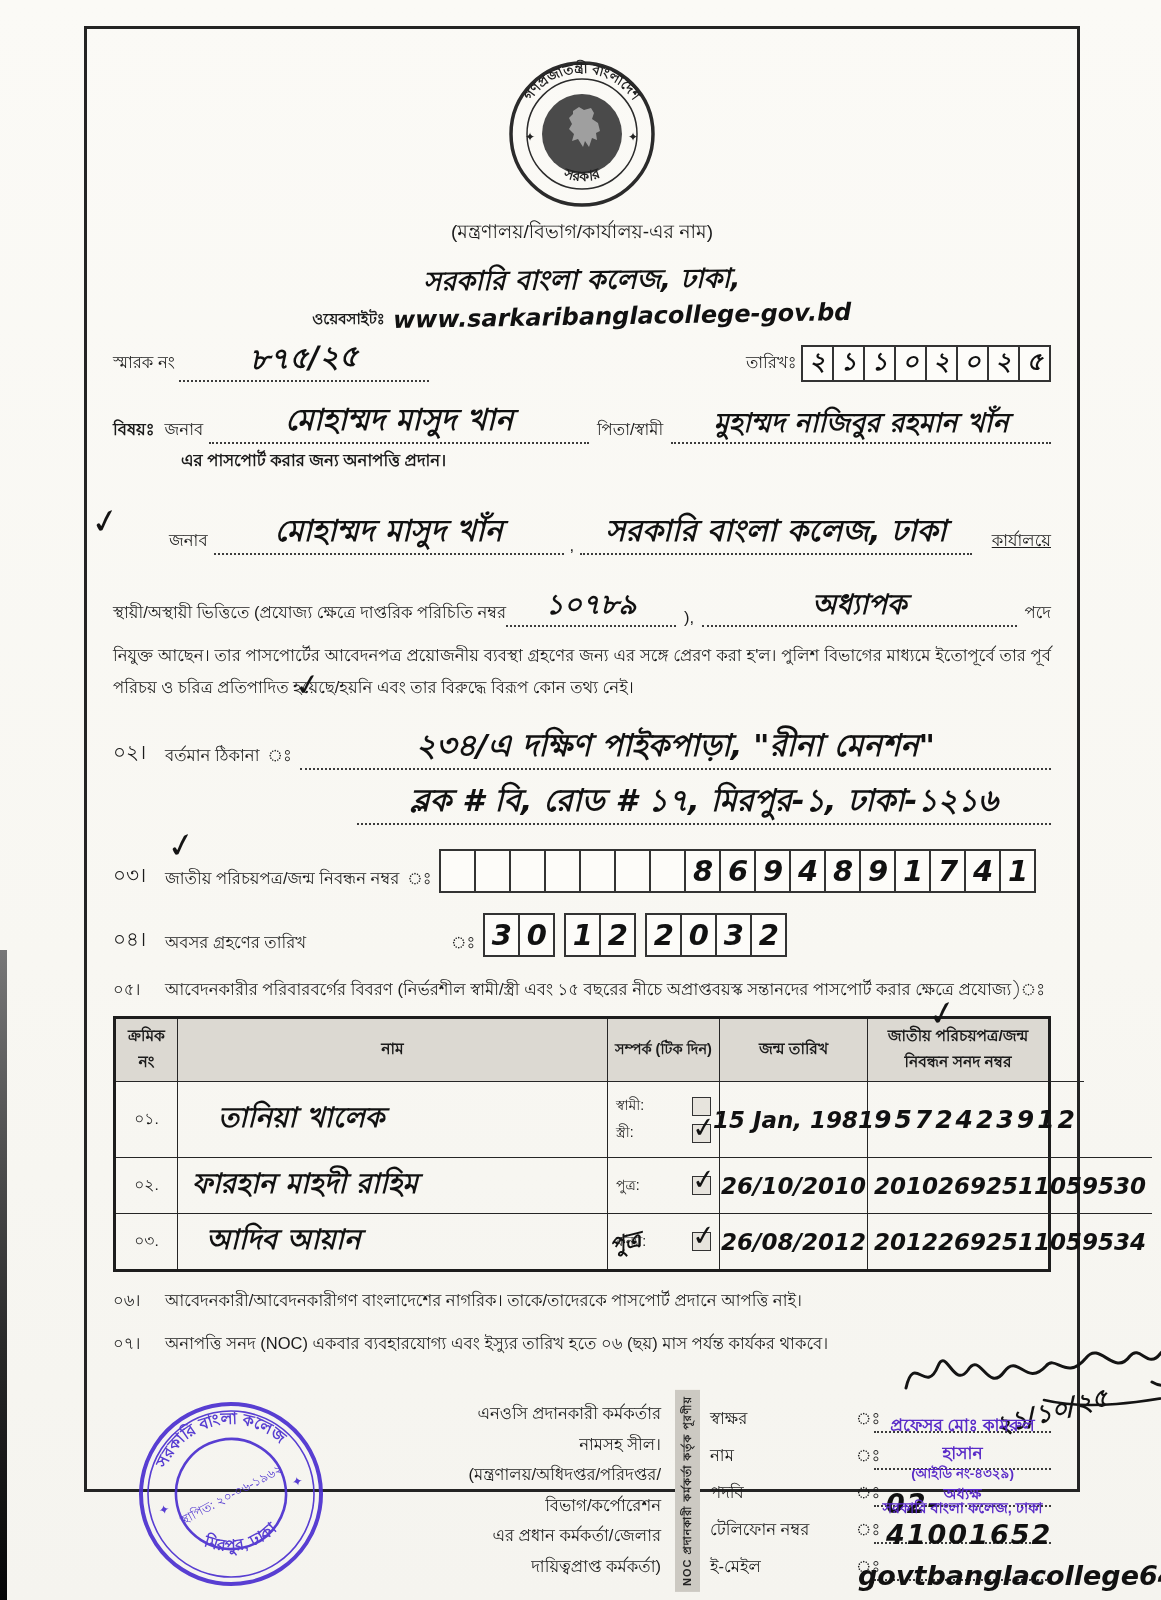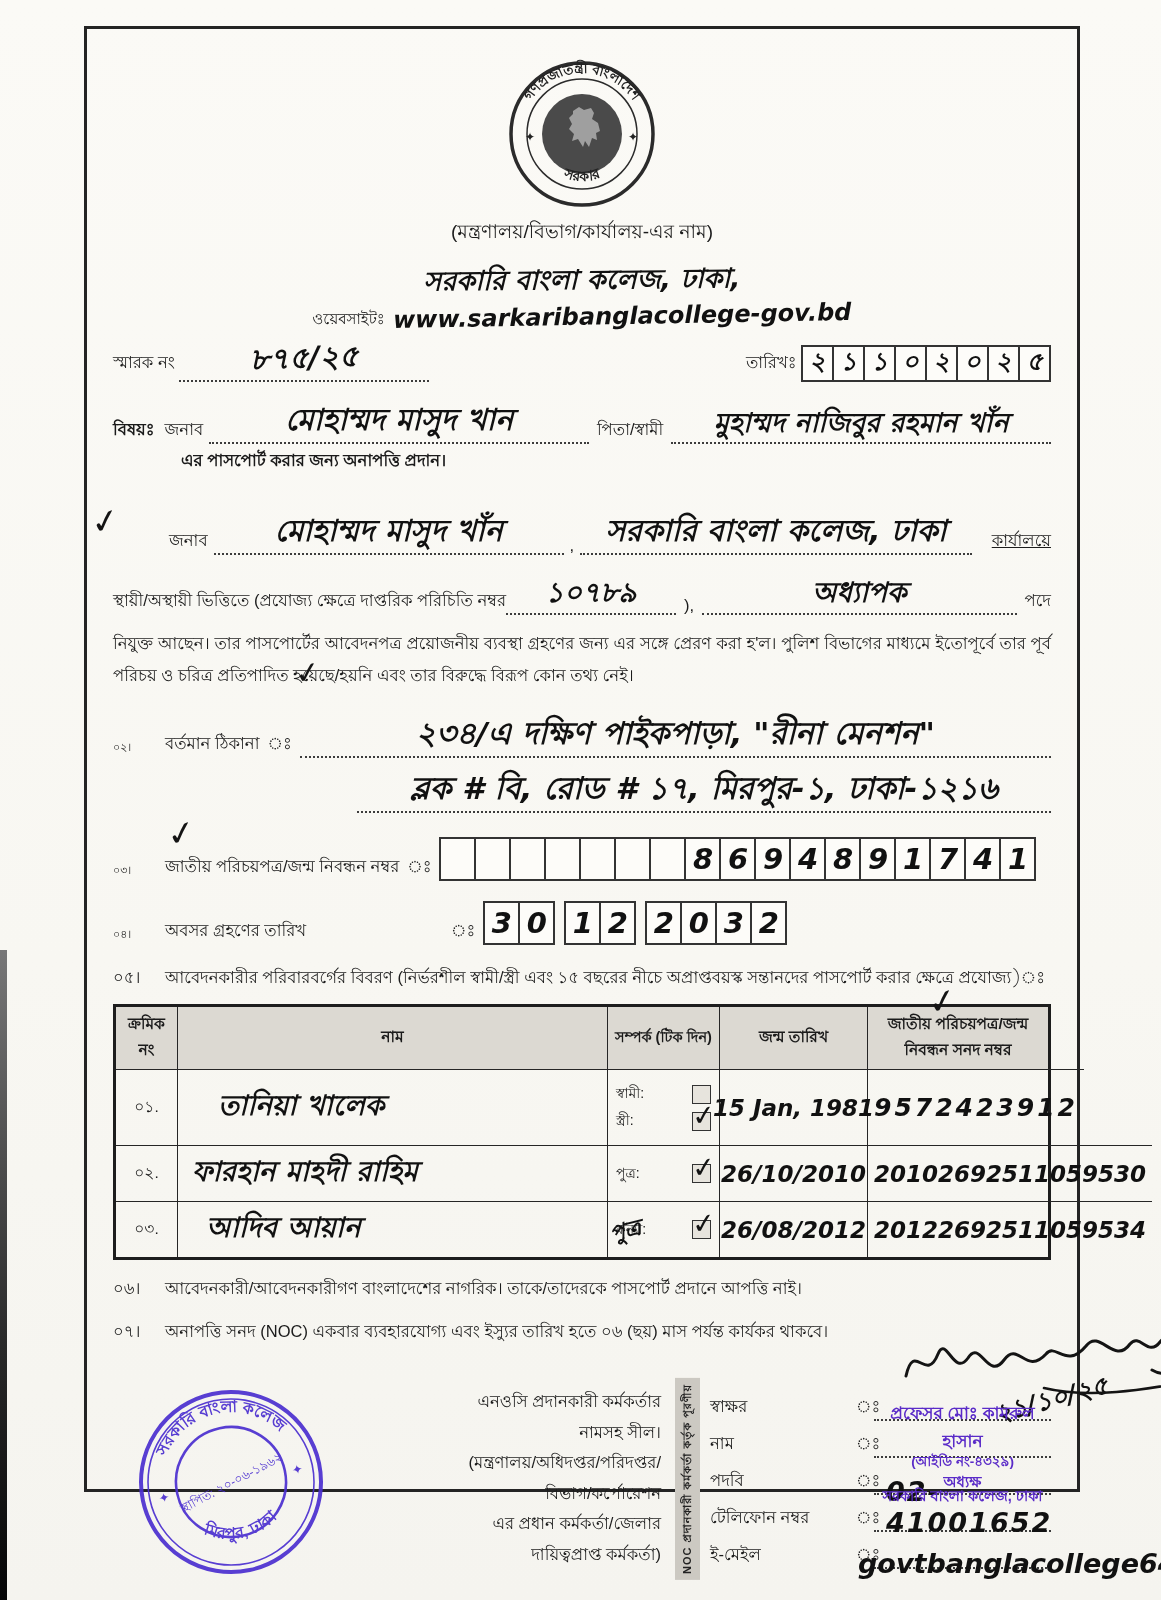--- a/index.html
+++ b/index.html
@@ -12,21 +12,21 @@
                background: linear-gradient(180deg,#777 0%, #2a2a2a 60%, #050505 100%); }
   .hw { font-family: "DejaVu Sans", sans-serif; font-style: italic; font-weight: 600; color:#111; }
   .lbl { font-size: 16.5px; }
 
   
   .seal-wrap { text-align:center; margin-top: 30px; }
   .title { text-align:center; font-family:"Liberation Serif", serif; font-weight:bold; font-size:31px; margin-top:8px; }
   .subtitle { text-align:center; font-size:19px; margin-top:4px; }
   .org-hw { text-align:center; font-size:27px; margin-top:10px; transform: rotate(-0.6deg); }
   .web-row { text-align:center; margin-top:-2px; }
-  .web-row .lbl { font-size:15px; font-weight:normal;text-align:right; }
+  .web-row .lbl { font-size:15px; font-weight:bold;text-align:right; }
   .web-hw { font-size:24px; margin-left:4px; transform: rotate(-1deg); display:inline-block; }
 
   
   .memo-row { display:flex; justify-content:space-between; align-items:flex-end; margin-top:2px; }
   .fill { display:inline-flex; justify-content:center; align-items:flex-end;
           border-bottom:2.5px dotted #3c3c3c; position:relative; vertical-align:baseline; }
   .fill .fv { margin-bottom:-5px; white-space:nowrap; }
   .memo-no { width:250px; } .memo-no .fv { font-size:30px; transform:rotate(-2deg); }
   .boxrow { display:inline-flex; vertical-align:middle; }
   .bx { width:33px; height:37px; border:2px solid #333; margin-left:-2px;
@@ -40,21 +40,21 @@
   .row { display:flex; align-items:flex-end; margin-top:14px; }
   .row .lbl { white-space:nowrap; }
   .f-name { flex:1; } .f-name .fv { font-size:30px; }
   .subject-indent { margin-left:68px; font-size:16.5px; margin-top:4px; }
   .para { margin-top:12px; font-size:16.5px; line-height:1.95; text-align:justify; }
   .tickword { position:relative; }
   .tick-inline { position:absolute; left:2px; top:-22px; font-size:30px; font-style:normal; color:#151515; transform:rotate(-8deg); }
 
   
   .sec { display:flex; align-items:flex-end; margin-top:18px; }
-  .sec .no { width:52px; font-size:11px; flex:none; }
+  .sec .no { width:52px; font-size:20px; flex:none; }
   .sec .sl { font-size:16.5px; white-space:nowrap; }
   .sec .colon { margin:0 8px; font-size:16.5px; }
   .addr2 { margin-left:244px; margin-top:6px; }
   .addr2 .fv, .addr1 .fv { font-size:31px; }
   .tick-abs { position:absolute; font-size:34px; color:#141414; transform:rotate(-10deg); z-index:5; font-style:normal; }
 
   
   .s05 { margin-top:20px; font-size:16.5px; display:flex; }
   .tbl { margin-top:12px; border:3px solid #1d1d1d; font-size:15.5px; }
   .trow { display:grid; grid-template-columns: 62px 430px 112px 148px 1fr; }
@@ -185,21 +185,21 @@
       <span class="lbl" style="margin-left:56px; margin-right:6px;">জনাব</span>
       <span class="fill f-name" style="max-width:350px;margin-top:12px;">
           <span class="fv hw">মোহাম্মদ মাসুদ খাঁন</span>
         </span>
       <span class="lbl" style="margin:0 6px;">,</span>
       <span class="fill f-name">
           <span class="fv hw">সরকারি বাংলা কলেজ, ঢাকা</span>
         </span>
       <span class="lbl" style="margin-left:20px;text-decoration:underline;">কার্যালয়ে</span>
     </div>
-    <div class="row" style="margin-top:16px;">
+    <div class="row" style="margin-top:28px;">
       <span class="lbl">স্থায়ী/অস্থায়ী ভিত্তিতে (প্রযোজ্য ক্ষেত্রে দাপ্তরিক পরিচিতি নম্বর</span>
       <span class="fill" style="width:170px;">
           <span class="fv hw" style="font-size:28px;font-style:italic;">১০৭৮৯</span>
         </span>
       <span class="lbl" style="margin:0 8px;">),</span>
       <span class="fill" style="flex:1;">
           <span class="fv hw" style="font-size:28px;">অধ্যাপক</span>
         </span>
       <span class="lbl" style="margin-left:8px;">পদে</span>
     </div>

